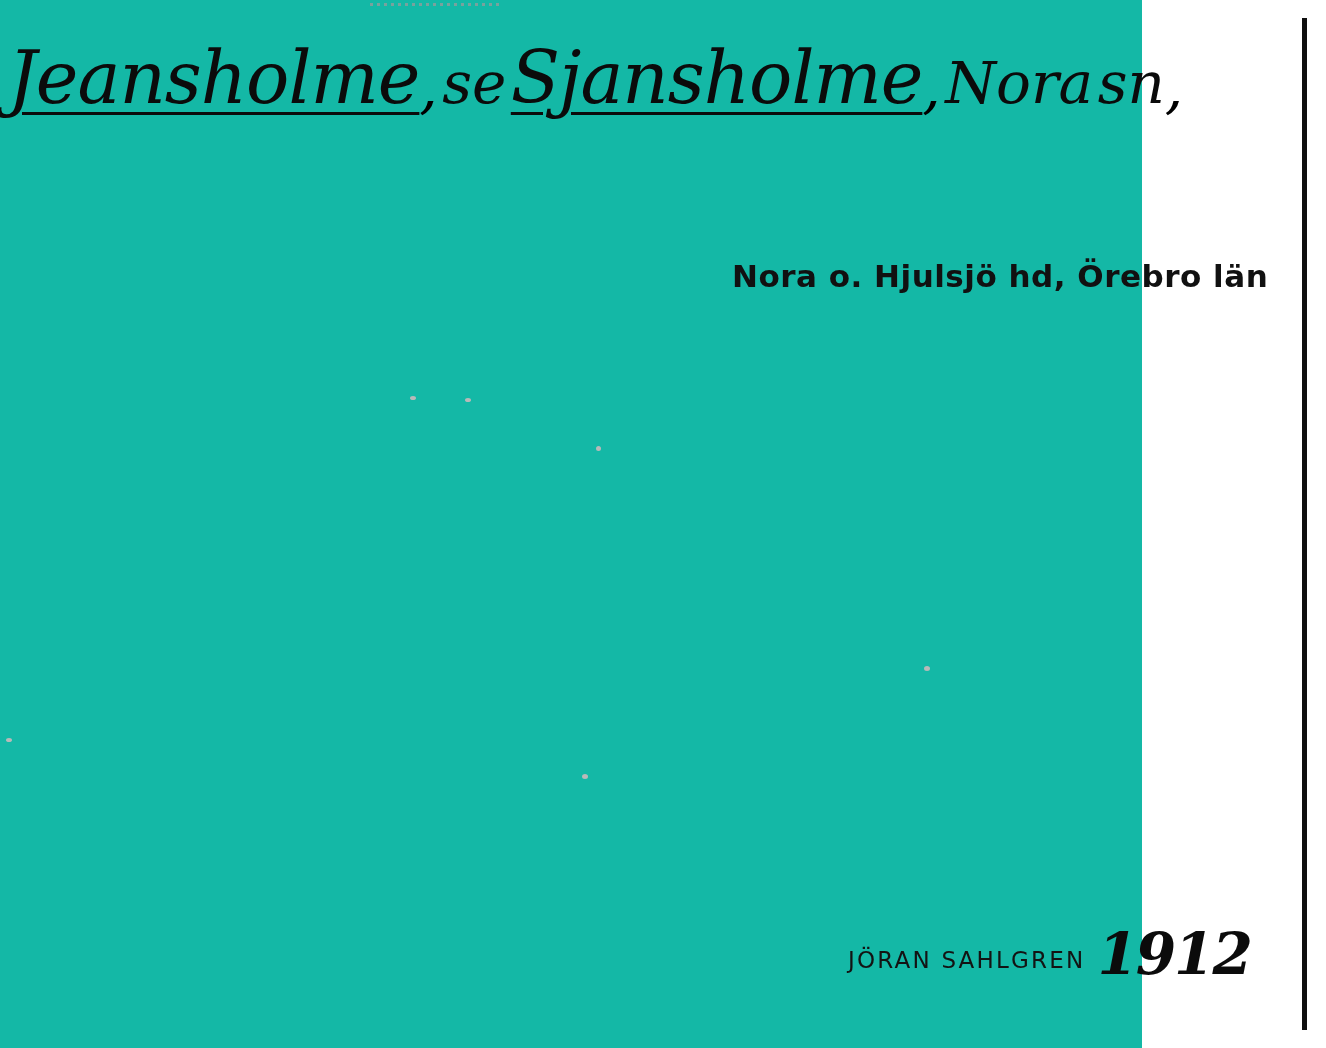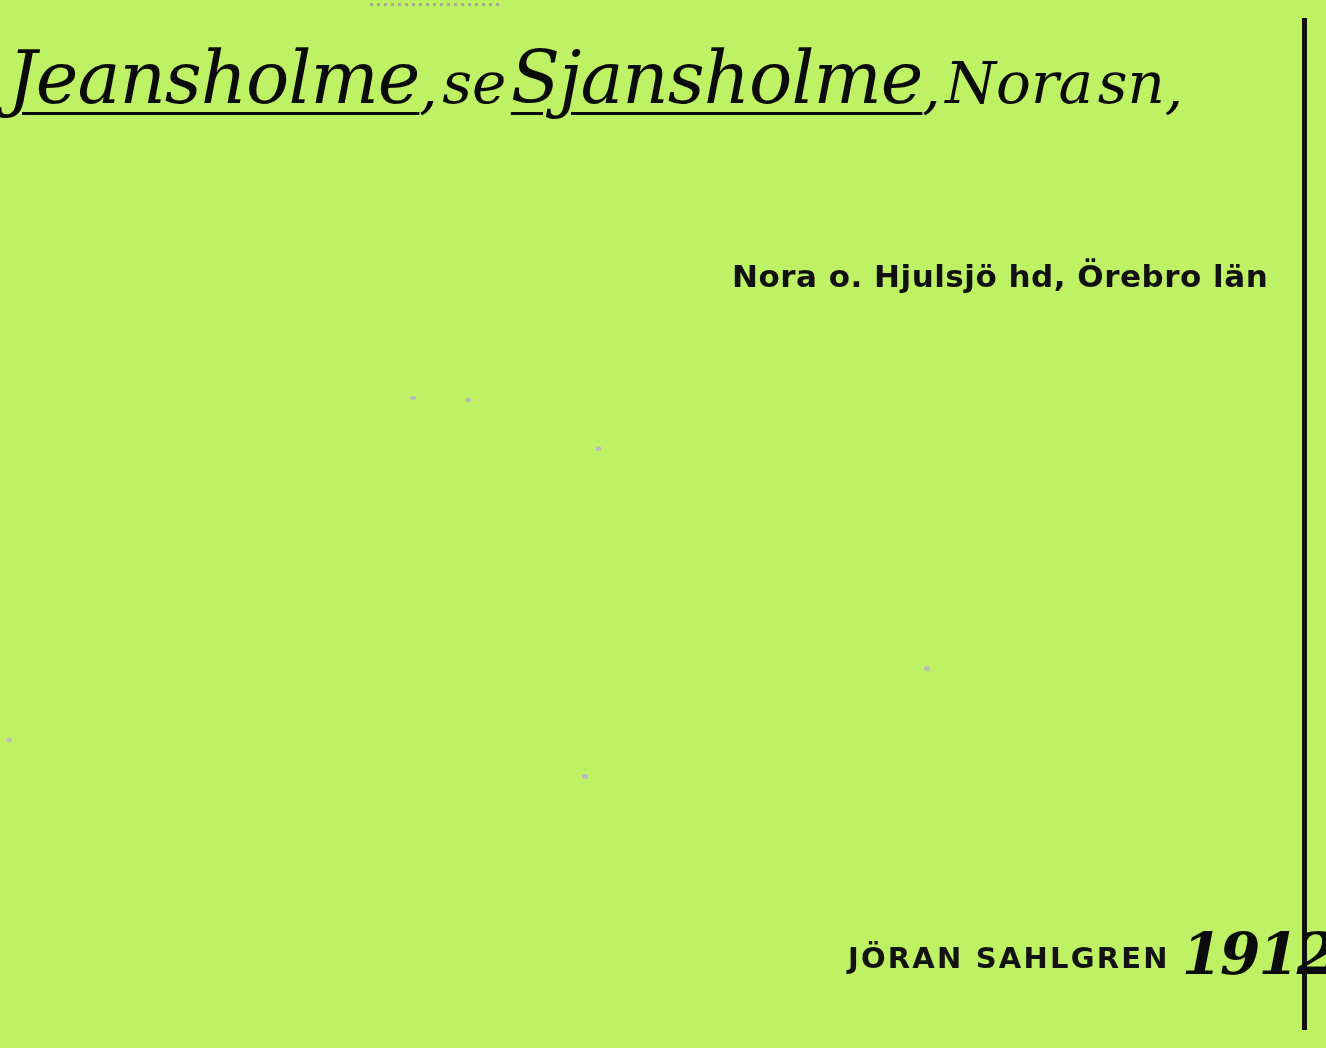--- a/index.html
+++ b/index.html
@@ -9,23 +9,23 @@
   }
   body {
     width: 1326px;
     height: 1048px;
     font-family: "Liberation Sans", sans-serif;
     color: #000000;
     overflow: hidden;
   }
   .card {
     position: relative;
-    width: 1326px;
+    width: 1142px;
     height: 1048px;
-    background: #bef264;
+    background: #14b8a6;
   }
 
   
   .speck {
     position: absolute;
     background: #b9b9b9;
     border-radius: 50%;
   }
 
   
@@ -104,22 +104,22 @@
 
   
   .sig {
     position: absolute;
     top: 920px;
     left: 848px;
     white-space: nowrap;
   }
   .sig-name {
     font-family: "DejaVu Sans", sans-serif;
-    font-weight: 700;
-    font-size: 29px;
+    font-weight: 400;
+    font-size: 23px;
     letter-spacing: 2.2px;
     color: #131313;
     vertical-align: 6px;
   }
   .sig-year {
     font-family: "DejaVu Serif", serif;
     font-style: italic;
     font-weight: 700;
     font-size: 58px;
     letter-spacing: -2px;

